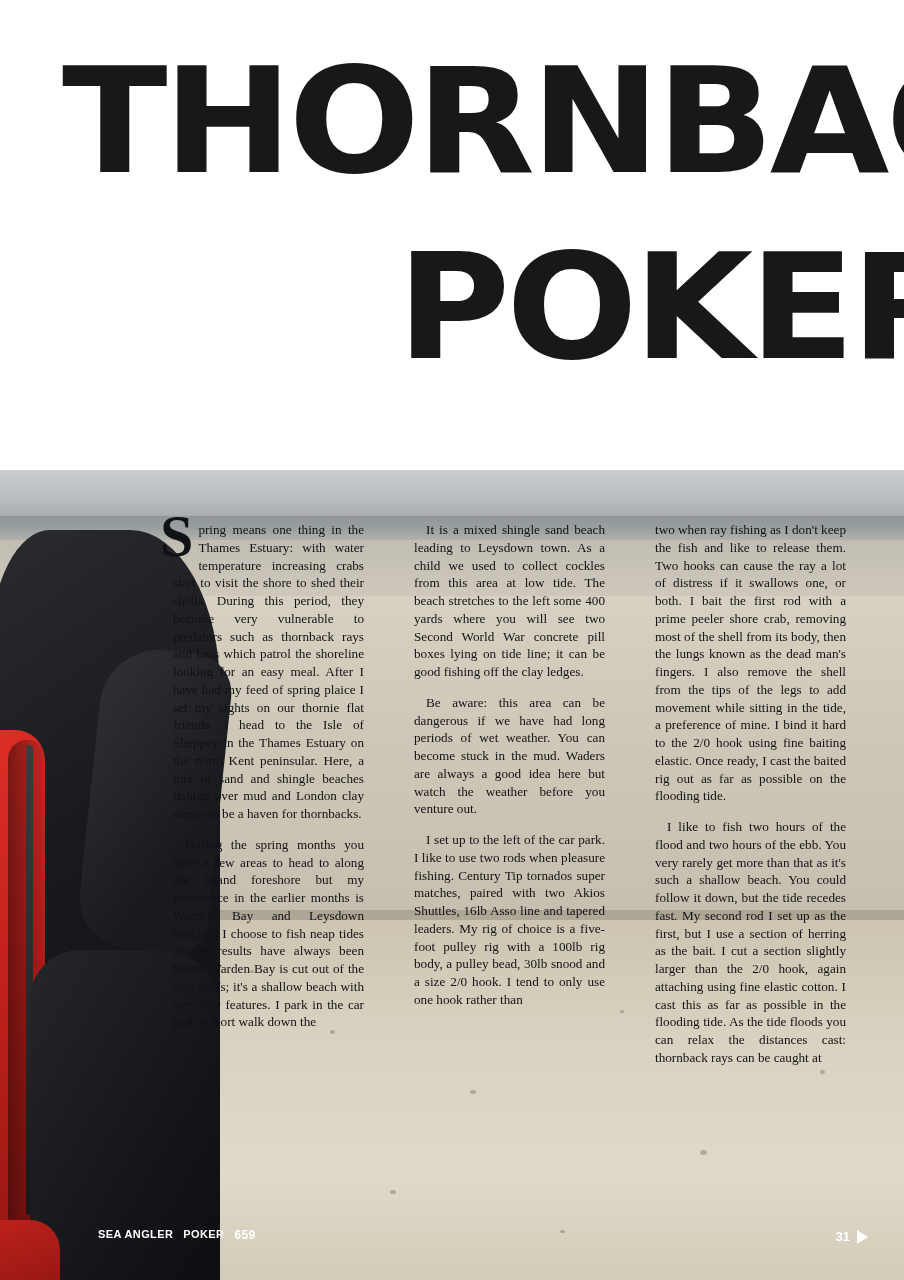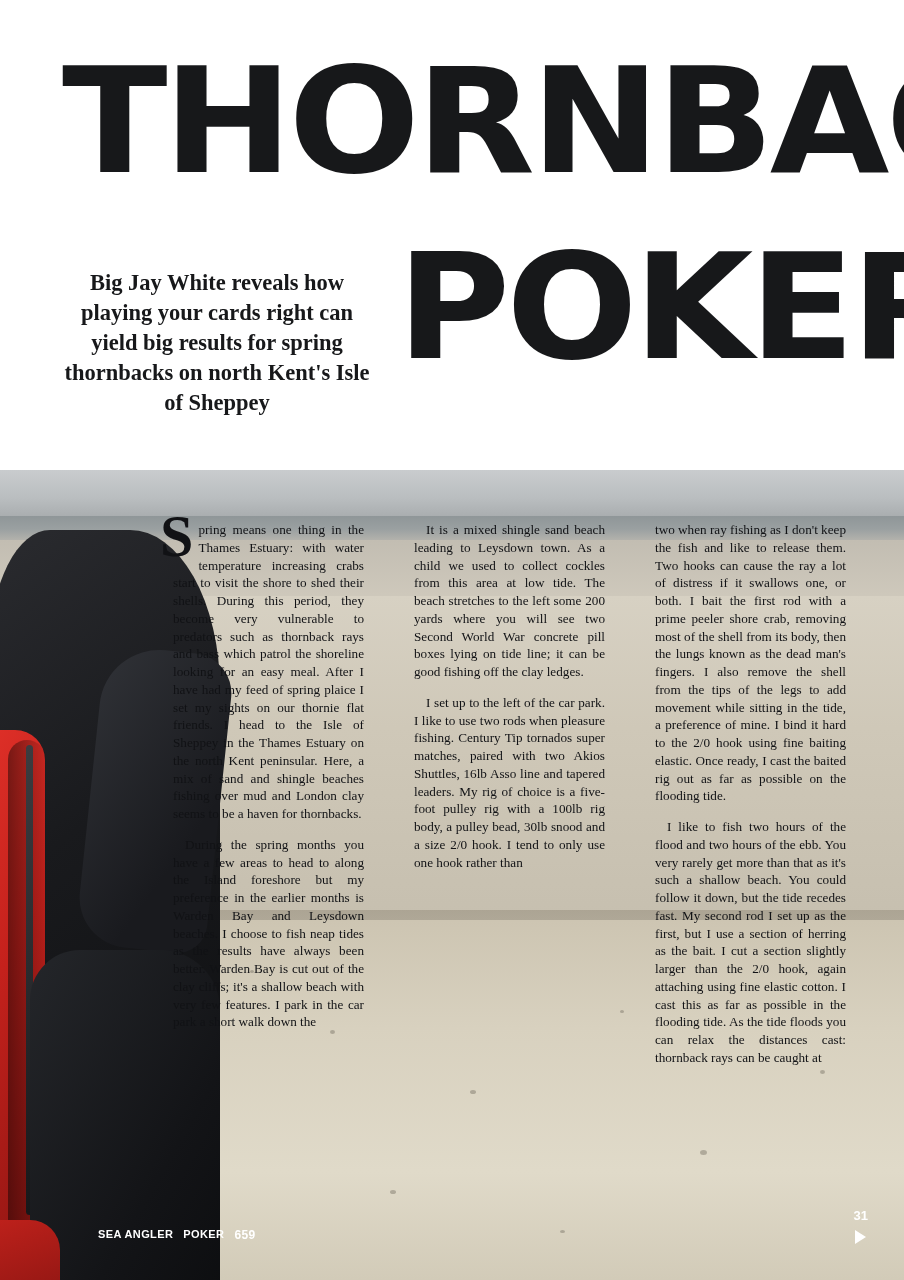--- a/index.html
+++ b/index.html
@@ -233,21 +233,20 @@
     position: absolute;
     right: 36px;
     bottom: 36px;
     display: flex;
     align-items: center;
     gap: 7px;
     color: #ffffff;
     font-family: "Liberation Sans", sans-serif;
     font-weight: 700;
     font-size: 13px;
-    flex-direction: column;
   }
   .arrow {
     width: 0; height: 0;
     border-left: 11px solid #ffffff;
     border-top: 7px solid transparent;
     border-bottom: 7px solid transparent;
   }
 </style>
 </head>
 <body>
@@ -279,32 +278,32 @@
       <div class="zip"></div>
       <div class="coat-dark2"></div>
       <div class="coat-hem"></div>
 
     </div>
   </div>
 
   <div class="masthead-word1">THORNBACK</div>
   <div class="masthead-word2">POKER</div>
 
-  <div class="standfirst">Big Jay White reveals how playing your cards right can yield big results for spring thornbacks on north Kent's Isle of Sheppey</div>
 
   <div class="cols">
 
     <div class="col c1">
       <span class="dropcap">S</span>
       <p class="first">pring means one thing in the Thames Estuary: with water temperature increasing crabs start to visit the shore to shed their shells. During this period, they become very vulnerable to predators such as thornback rays and bass which patrol the shoreline looking for an easy meal. After I have had my feed of spring plaice I set my sights on our thornie flat friends. I head to the Isle of Sheppey in the Thames Estuary on the north Kent peninsular. Here, a mix of sand and shingle beaches fishing over mud and London clay seems to be a haven for thornbacks.</p>
       <p class="tail">During the spring months you have a few areas to head to along the Island foreshore but my preference in the earlier months is Warden Bay and Leysdown beaches. I choose to fish neap tides as the results have always been better. Warden Bay is cut out of the clay cliffs; it's a shallow beach with very few features. I park in the car park a short walk down the</p>
     </div>
 
     <div class="col c2">
-      <p>It is a mixed shingle sand beach leading to Leysdown town. As a child we used to collect cockles from this area at low tide. The beach stretches to the left some 200 yards where you will see two Second World War concrete pill boxes lying on tide line; it can be good fishing off the clay ledges.</p>
+      <p>It is a mixed shingle sand beach leading to Leysdown town. As a child we used to collect cockles from this area at low tide. The beach stretches to the left some 400 yards where you will see two Second World War concrete pill boxes lying on tide line; it can be good fishing off the clay ledges.</p>
+      <p>Be aware: this area can be dangerous if we have had long periods of wet weather. You can become stuck in the mud. Waders are always a good idea here but watch the weather before you venture out.</p>
       <p>I set up to the left of the car park. I like to use two rods when pleasure fishing. Century Tip tornados super matches, paired with two Akios Shuttles, 16lb Asso line and tapered leaders. My rig of choice is a five-foot pulley rig with a 100lb rig body, a pulley bead, 30lb snood and a size 2/0 hook. I tend to only use one hook rather than</p>
     </div>
 
     <div class="col c3">
       <p class="first">two when ray fishing as I don't keep the fish and like to release them. Two hooks can cause the ray a lot of distress if it swallows one, or both. I bait the first rod with a prime peeler shore crab, removing most of the shell from its body, then the lungs known as the dead man's fingers. I also remove the shell from the tips of the legs to add movement while sitting in the tide, a preference of mine. I bind it hard to the 2/0 hook using fine baiting elastic. Once ready, I cast the baited rig out as far as possible on the flooding tide.</p>
       <p>I like to fish two hours of the flood and two hours of the ebb. You very rarely get more than that as it's such a shallow beach. You could follow it down, but the tide recedes fast. My second rod I set up as the first, but I use a section of herring as the bait. I cut a section slightly larger than the 2/0 hook, again attaching using fine elastic cotton. I cast this as far as possible in the flooding tide. As the tide floods you can relax the distances cast: thornback rays can be caught at</p>
     </div>
 
   </div>
 

